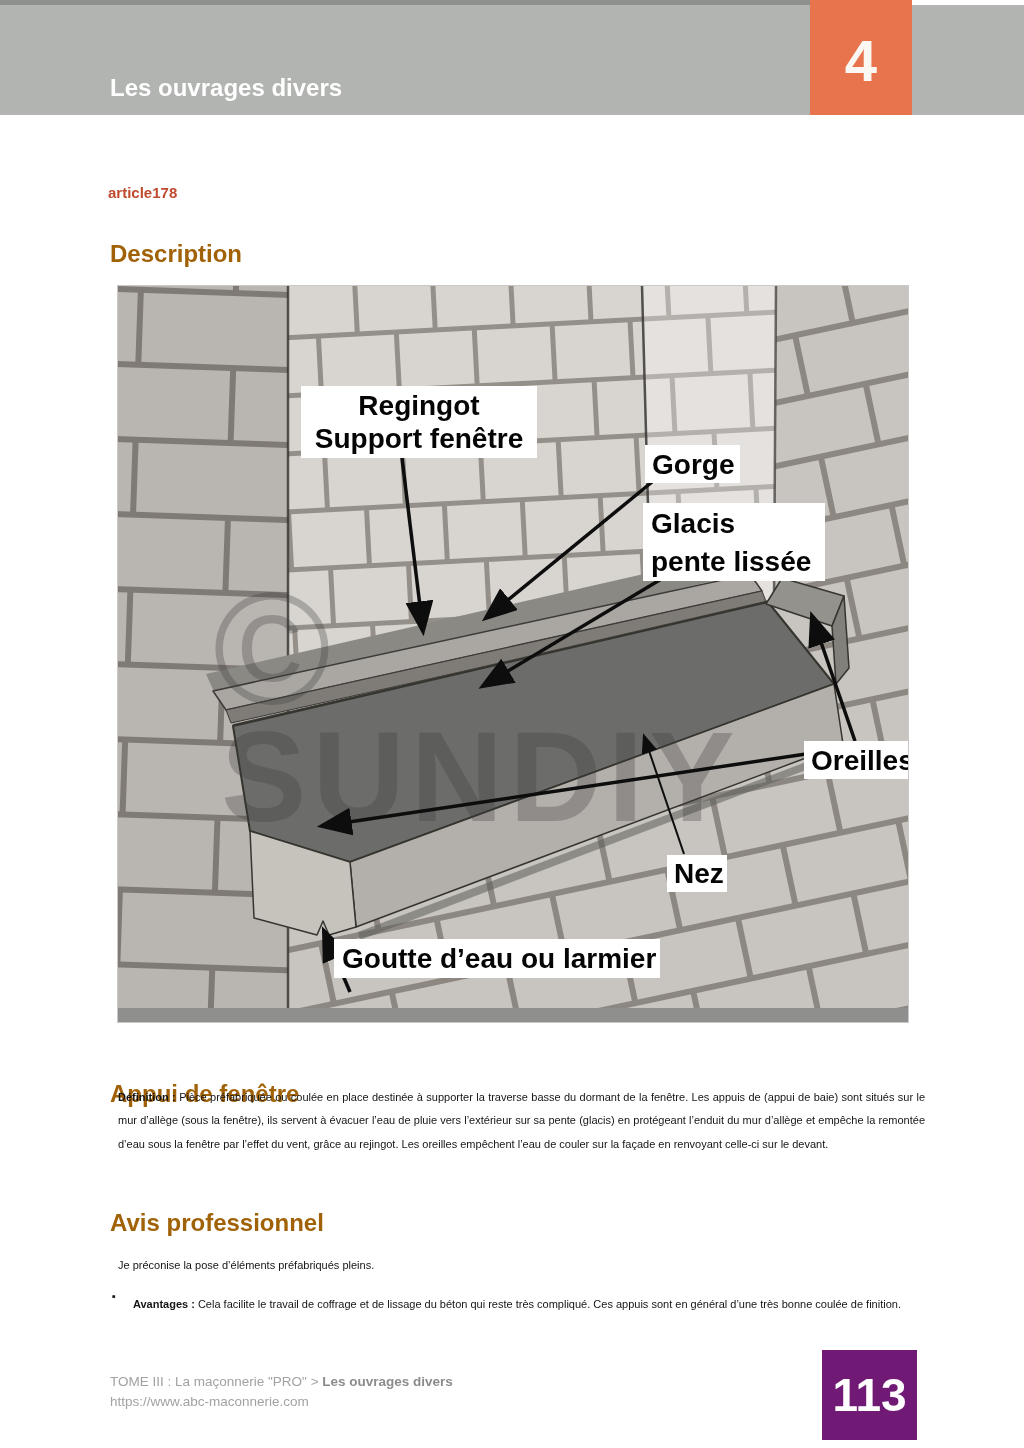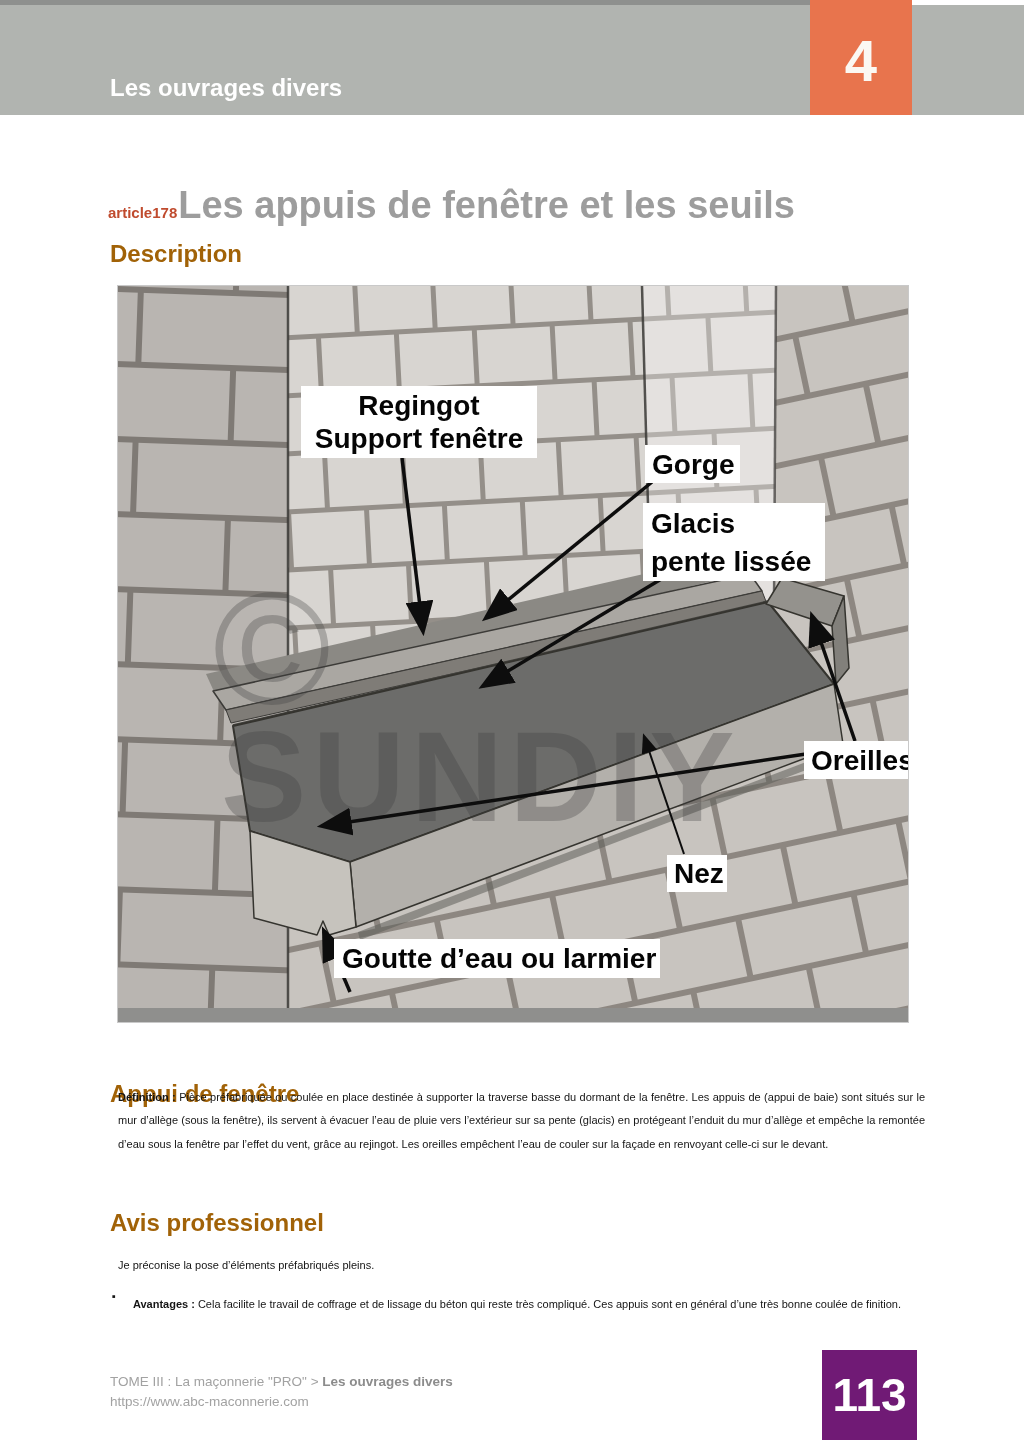--- a/index.html
+++ b/index.html
@@ -9,21 +9,21 @@
   }
   .abs{position:absolute;}
   
   .top-strip{left:0;top:0;width:810px;height:5px;background:#8e908e;}
   .chapter-bar{left:0;top:5px;width:1024px;height:110px;background:#b1b4b0;}
   .chapter-title{position:absolute;left:110px;bottom:13px;color:#ffffff;font-size:24px;font-weight:bold;}
   .chapter-num-box{left:810px;top:0;width:102px;height:115px;background:#e8744d;
     display:flex;align-items:center;justify-content:center;}
   .chapter-num-box span{color:#fbf8f3;font-size:58px;font-weight:bold;margin-top:6px;}
   
-  .title-row{left:108px;top:184px;display:flex;align-items:baseline;gap:1px;white-space:nowrap;}
+  .title-row{left:108px;top:184px;display:flex;align-items:baseline;gap:18px;white-space:nowrap;}
   .article-tag{color:#c04b2e;font-size:15px;font-weight:bold;}
   .page-title{color:#9d9d9d;font-size:38px;font-weight:bold;margin:0;}
   .sec-heading{color:#a16207;font-size:24px;font-weight:bold;margin:0;}
   .h-desc{left:110px;top:240px;}
   .h-appui{left:110px;top:1056px;margin-top:24px;}
   .h-avis{left:110px;top:1209px;text-align:center;}
   
   .figure-wrap{left:118px;top:286px;width:790px;height:736px;outline:1px solid #c9c9c9;}
   .figure-wrap svg{display:block;width:790px;height:736px;}
   
@@ -48,21 +48,20 @@
 
 <header class="abs chapter-bar">
   <span class="chapter-title">Les ouvrages divers</span>
 </header>
 <div class="abs chapter-num-box">
   <span>4</span>
 </div>
 
 <div class="abs title-row">
   <span class="article-tag">article178</span>
-  <h1 class="page-title">Les appuis de fenêtre et les seuils</h1>
 </div>
 
 <h2 class="abs sec-heading h-desc">Description</h2>
 
 <figure class="abs figure-wrap" style="margin:0;">
 <svg viewBox="0 0 790 736" xmlns="http://www.w3.org/2000/svg">
   <defs>
     <pattern id="pFront" width="118" height="124" patternUnits="userSpaceOnUse" patternTransform="rotate(-12)">
       <rect width="118" height="124" fill="#c8c4bf"></rect>
       <rect x="0" y="0" width="118" height="6" fill="#8d8781"></rect>

